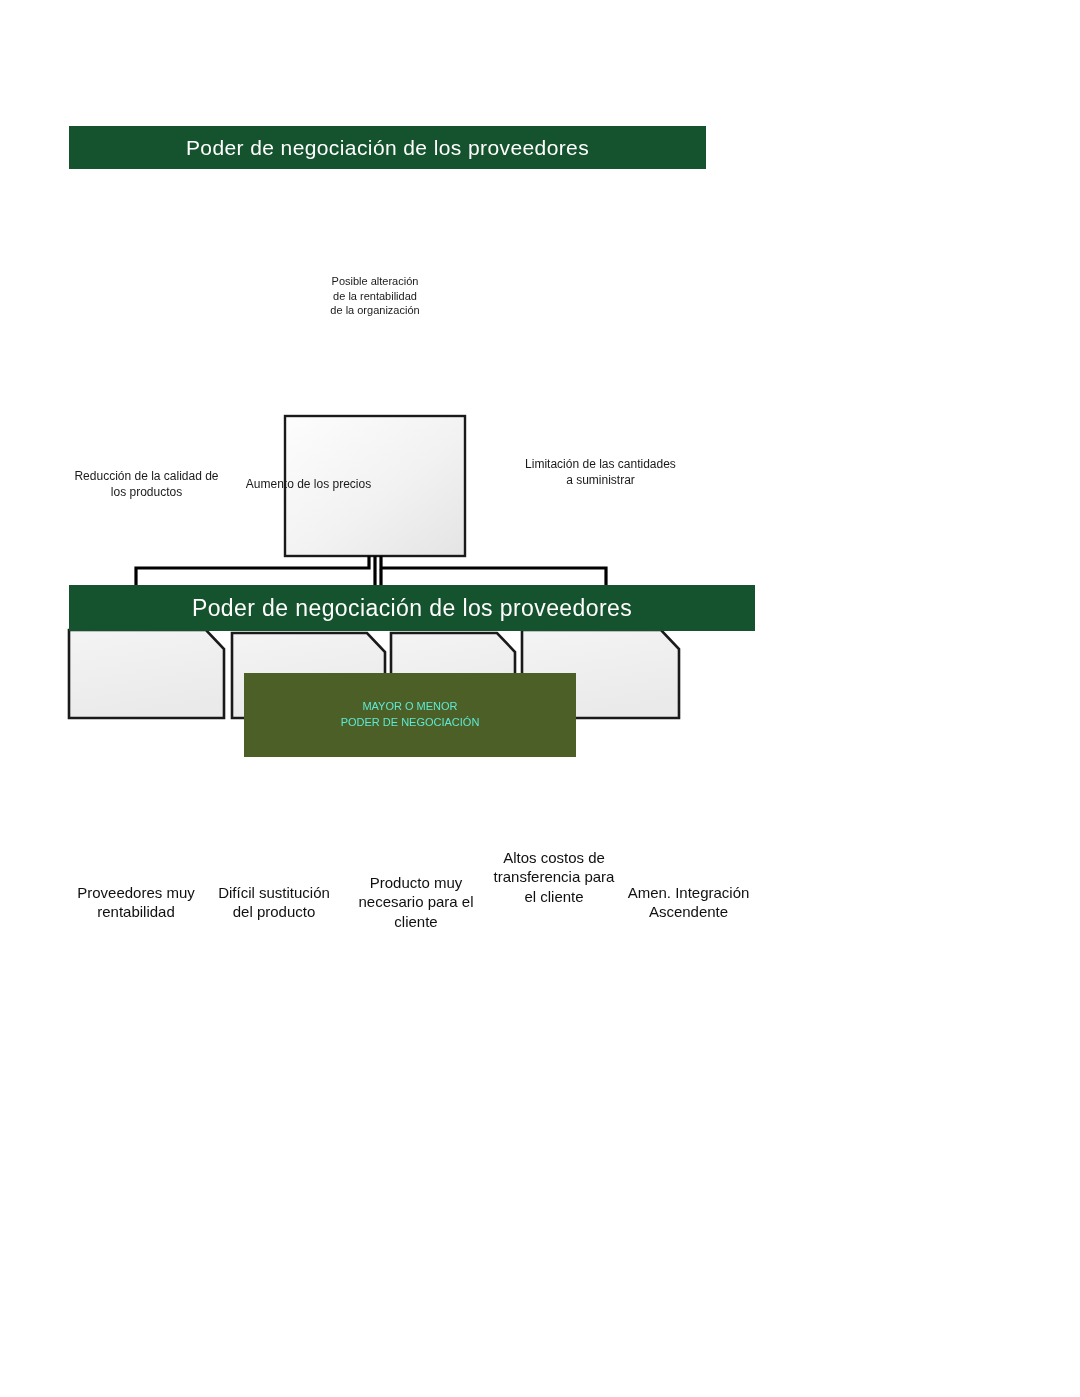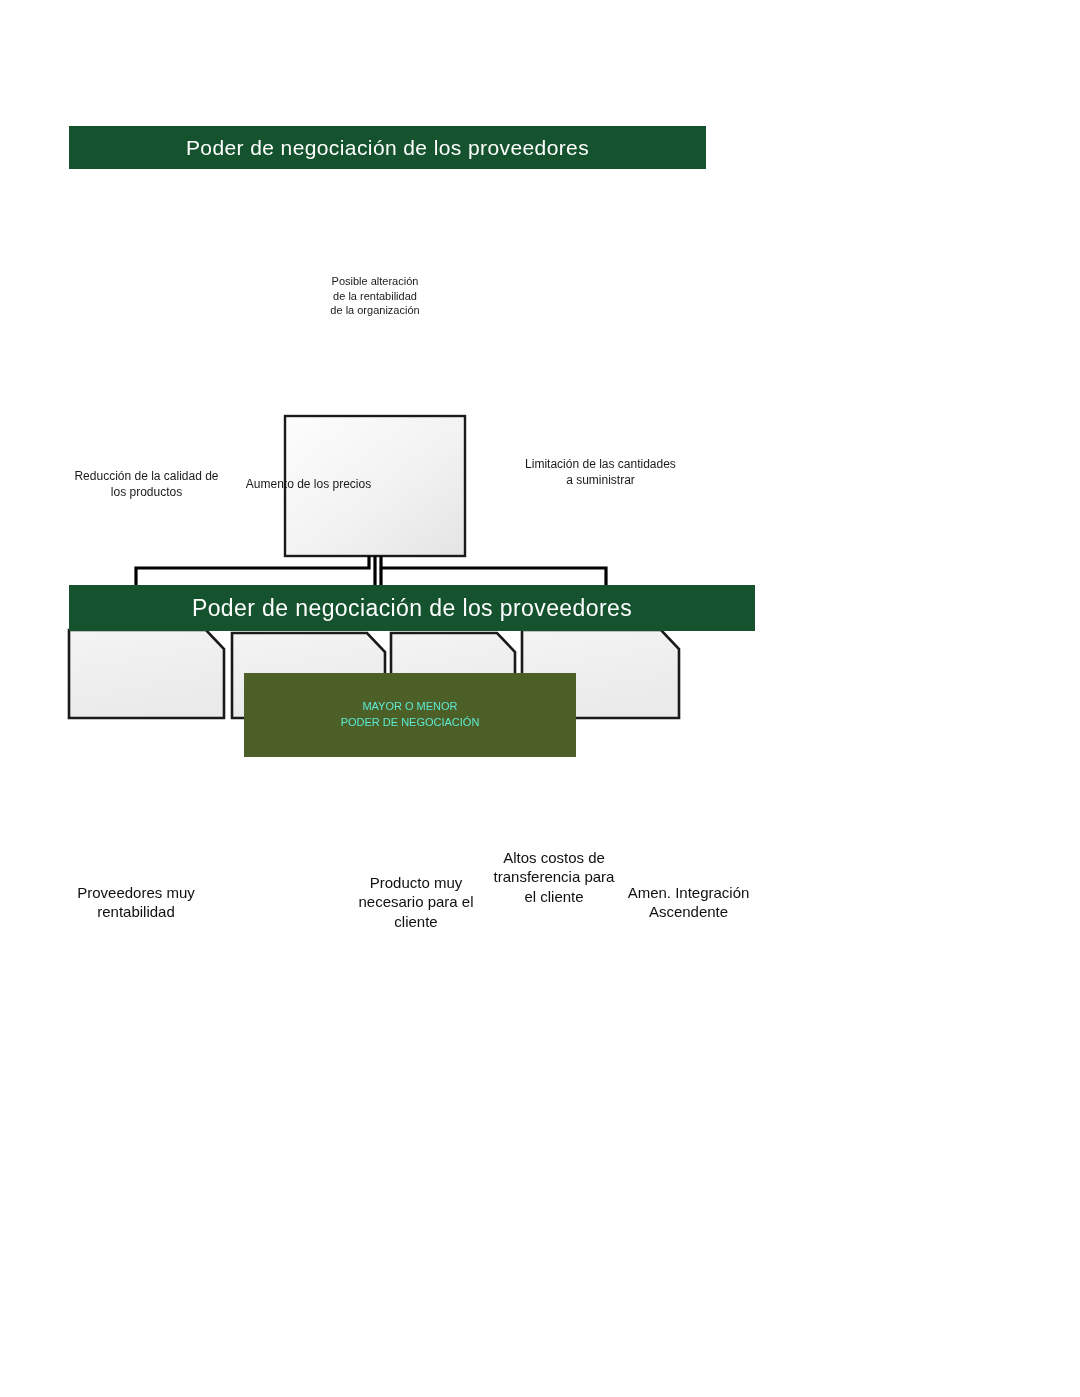--- a/index.html
+++ b/index.html
@@ -194,17 +194,18 @@
       </g>
     </svg>
   </div>
 
   <div id="d2-root">
     <span>MAYOR O MENOR</span>
     <span>PODER DE NEGOCIACIÓN</span>
   </div>
 
   <div class="d2-leaf-text" id="d2-leaf-0-text">Proveedores muy rentabilidad</div>
+  <div class="d2-leaf-text" id="d2-leaf-1-text">Difícil sustitución del producto</div>
   <div class="d2-leaf-text" id="d2-leaf-2-text">Producto muy necesario para el cliente</div>
   <div class="d2-leaf-text" id="d2-leaf-3-text">Altos costos de transferencia para el cliente</div>
   <div class="d2-leaf-text" id="d2-leaf-4-text">Amen. Integración Ascendente</div>
 
 </div>
 
 </body></html>

